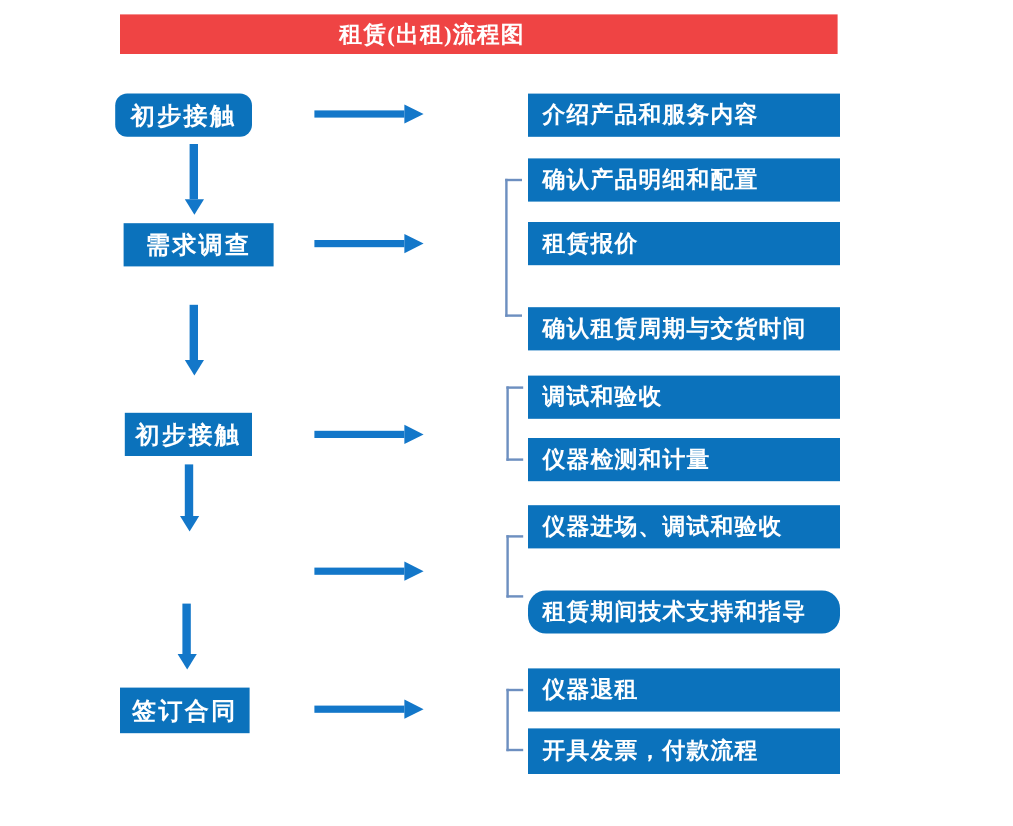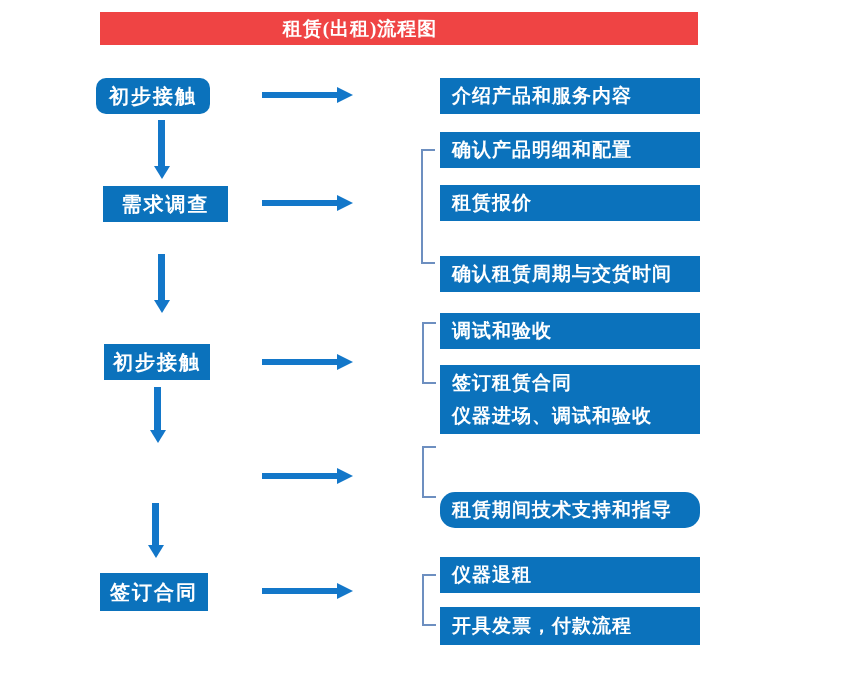--- a/index.html
+++ b/index.html
@@ -86,21 +86,21 @@
   <div class="bracket" style="left:422px;top:446px;height:52px;"></div>
   <div class="bracket" style="left:422px;top:574px;height:52px;"></div>
 
   <div class="outbox" style="top:78px;text-align:right;">介绍产品和服务内容</div>
 
   <div class="outbox" style="top:132px;">确认产品明细和配置</div>
   <div class="outbox" style="top:185px;">租赁报价</div>
   <div class="outbox" style="top:256px;">确认租赁周期与交货时间</div>
 
   <div class="outbox" style="top:313px;">调试和验收</div>
-  <div class="outbox" style="top:365px;">签订租赁合同</div>
+  <div class="outbox" style="top:365px;">仪器检测和计量</div>
 
-  <div class="outbox" style="top:398px;">仪器进场、调试和验收</div>
+  <div class="outbox" style="top:421px;">仪器进场、调试和验收</div>
   <div class="outbox" style="top:492px;border-radius:15px;">租赁期间技术支持和指导</div>
 
   <div class="outbox" style="top:557px;">仪器退租</div>
   <div class="outbox" style="top:607px;height:38px;">开具发票，付款流程</div>
 
 </div>
 
 </body></html>

